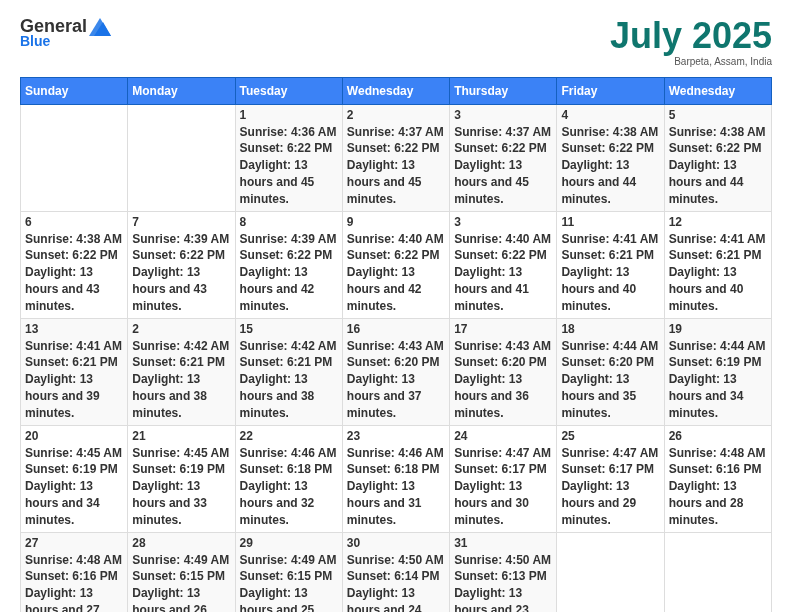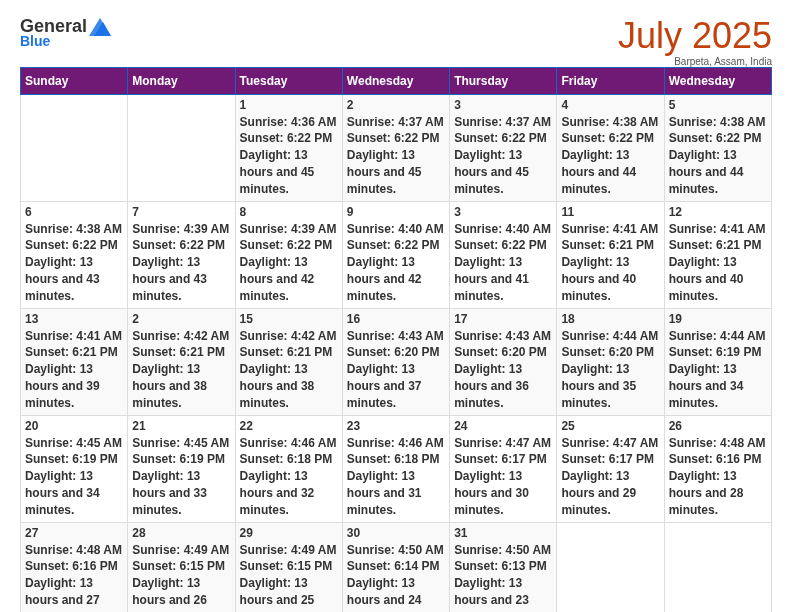--- a/index.html
+++ b/index.html
@@ -14,48 +14,49 @@
       width: 792px;
       height: 612px;
       padding: 16px 20px 12px 20px;
       display: flex;
       flex-direction: column;
     }
     .header {
       display: flex;
       justify-content: space-between;
       align-items: flex-start;
+      margin-bottom: 10px;
     }
     .logo {
       display: flex;
       align-items: center;
       gap: 4px;
     }
     .header-right {
       text-align: right;
     }
     .month-title {
       font-size: 36px;
-      font-weight: normal;
-      color: #c2410c;
+      font-weight: bold;
+      color: #0f766e;
       line-height: 1.1;
     }
     .location {
       font-size: 10px;
       color: #555;
     }
     .calendar {
       flex: 1;
       border: 1px solid #ccc;
       border-collapse: collapse;
       width: 100%;
       table-layout: fixed;
     }
     .calendar thead tr th {
-      background-color: #701a75;
+      background-color: #3b82f6;
       color: #fff;
       font-size: 12px;
       font-weight: bold;
       padding: 6px 4px;
       text-align: left;
       border: 1px solid #1560c0;
     }
     .calendar tbody tr td {
       border: 1px solid #ddd;
       vertical-align: top;

